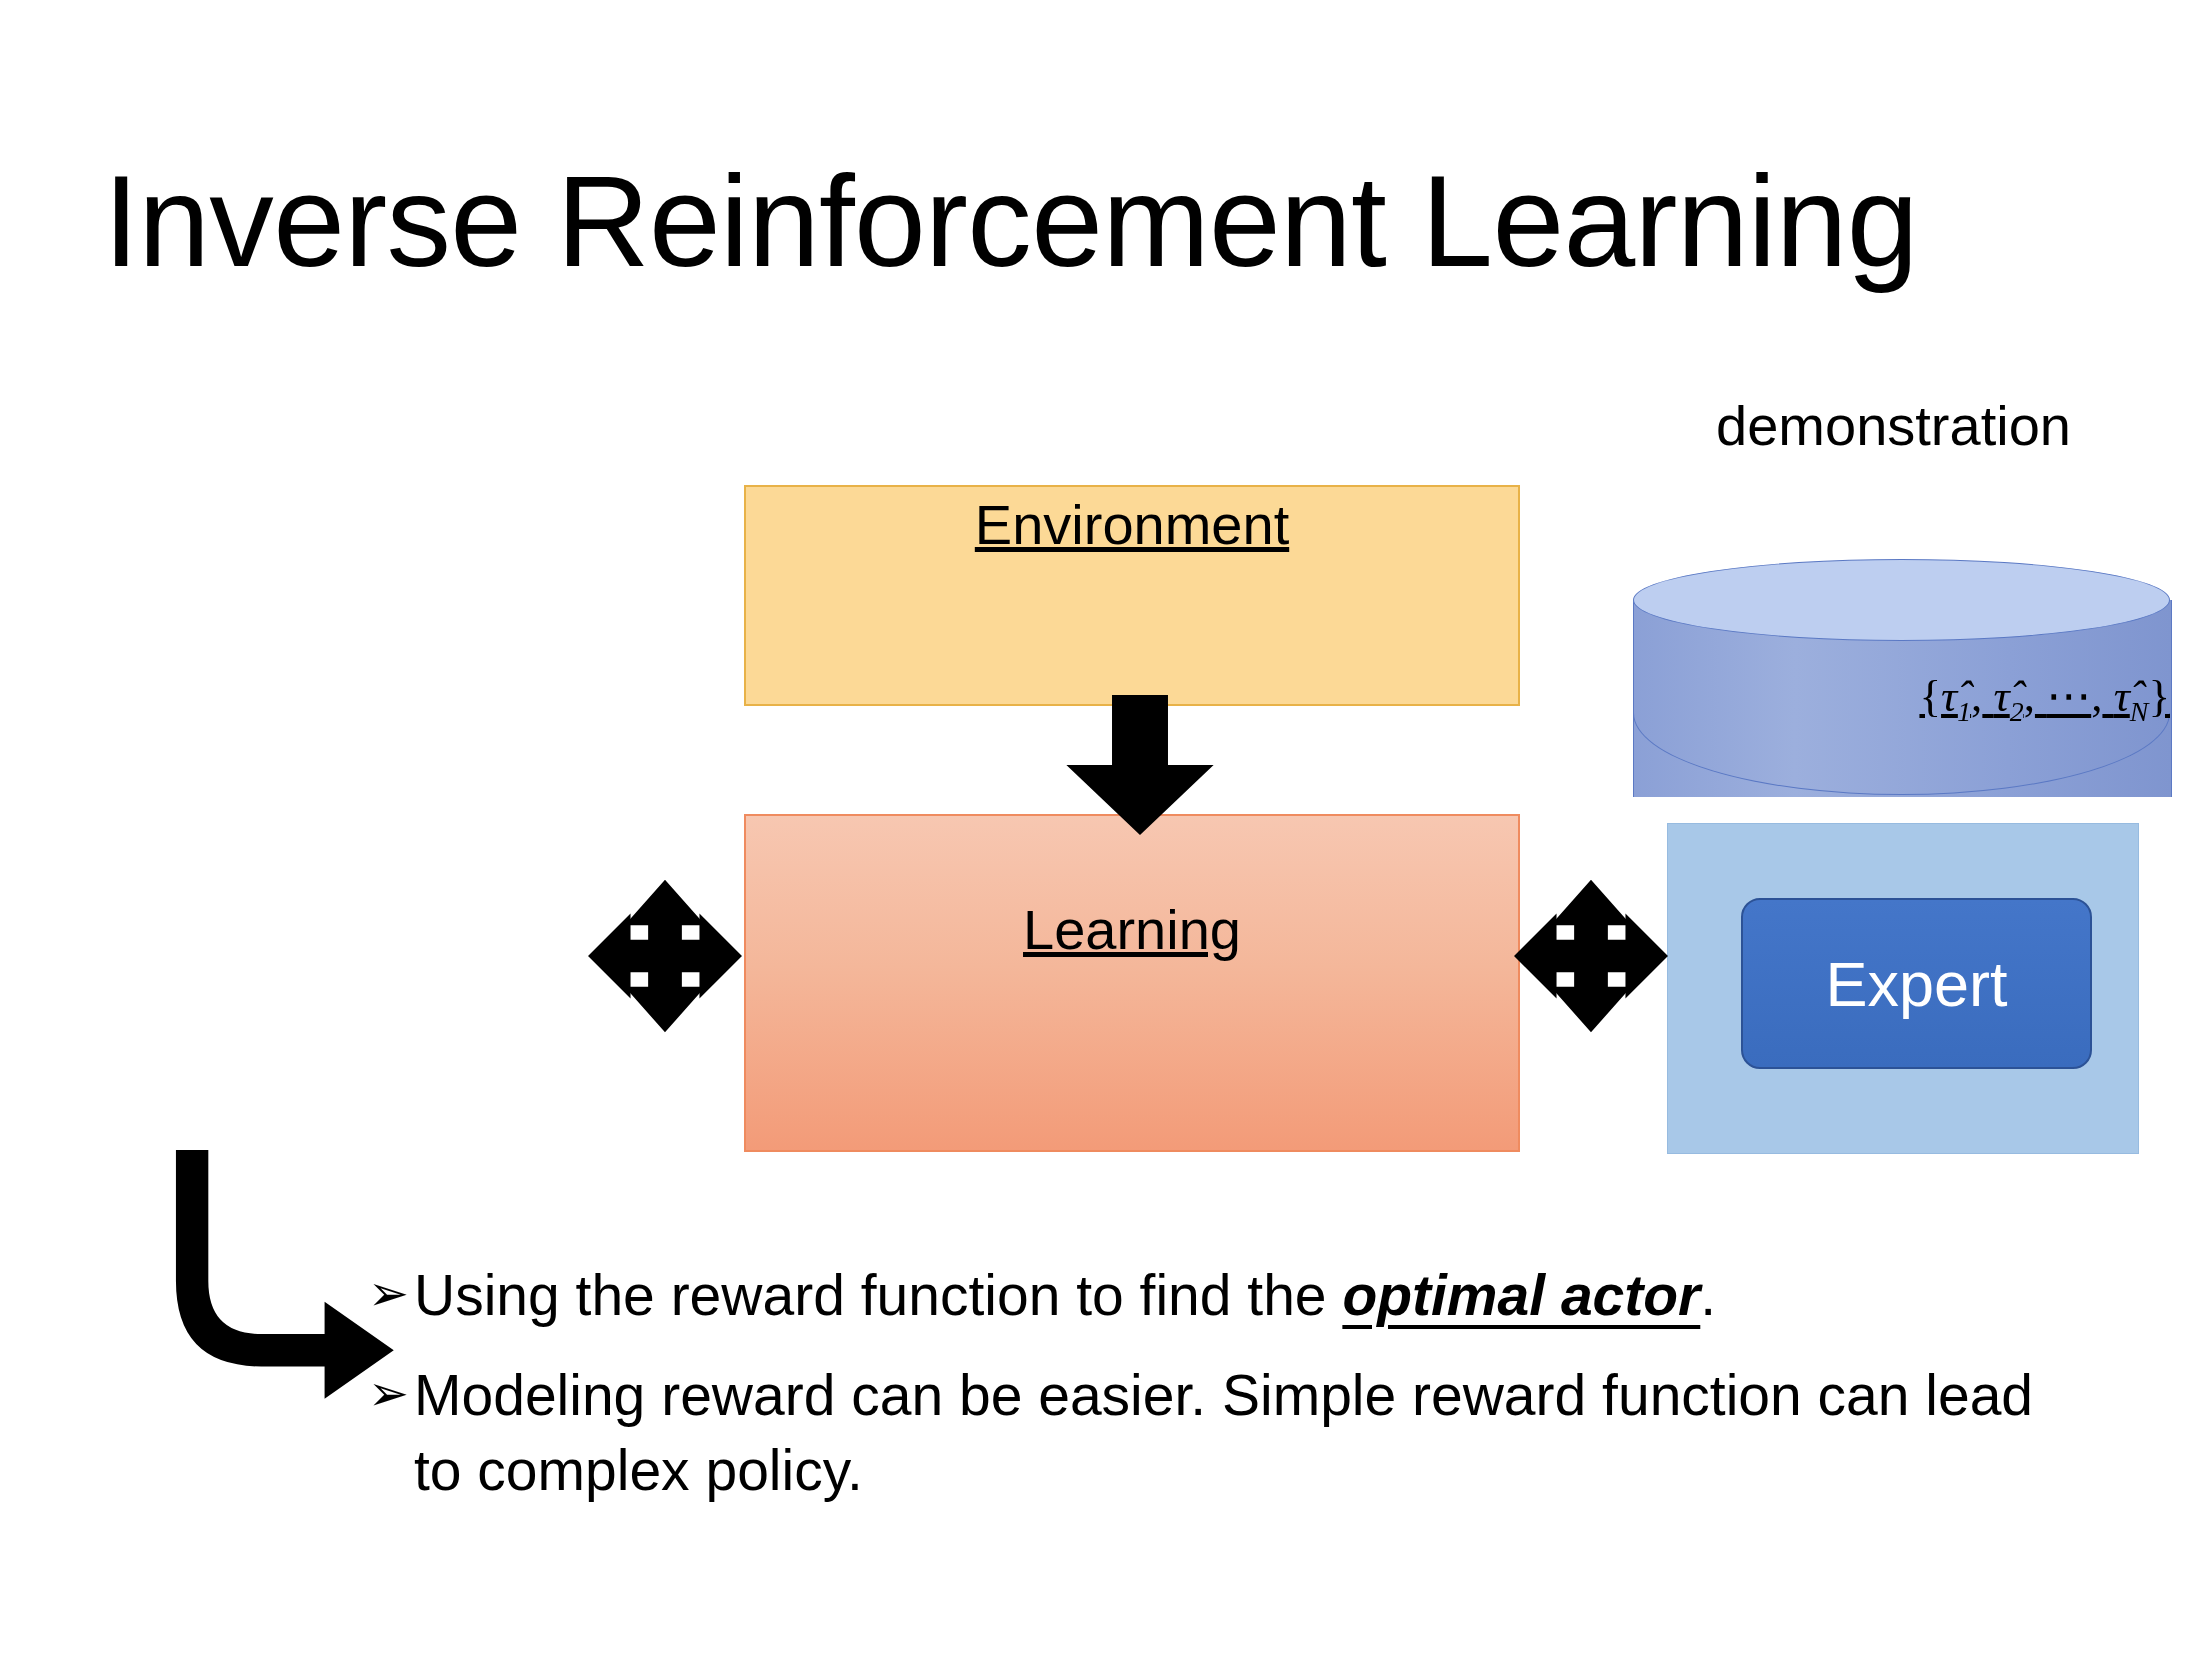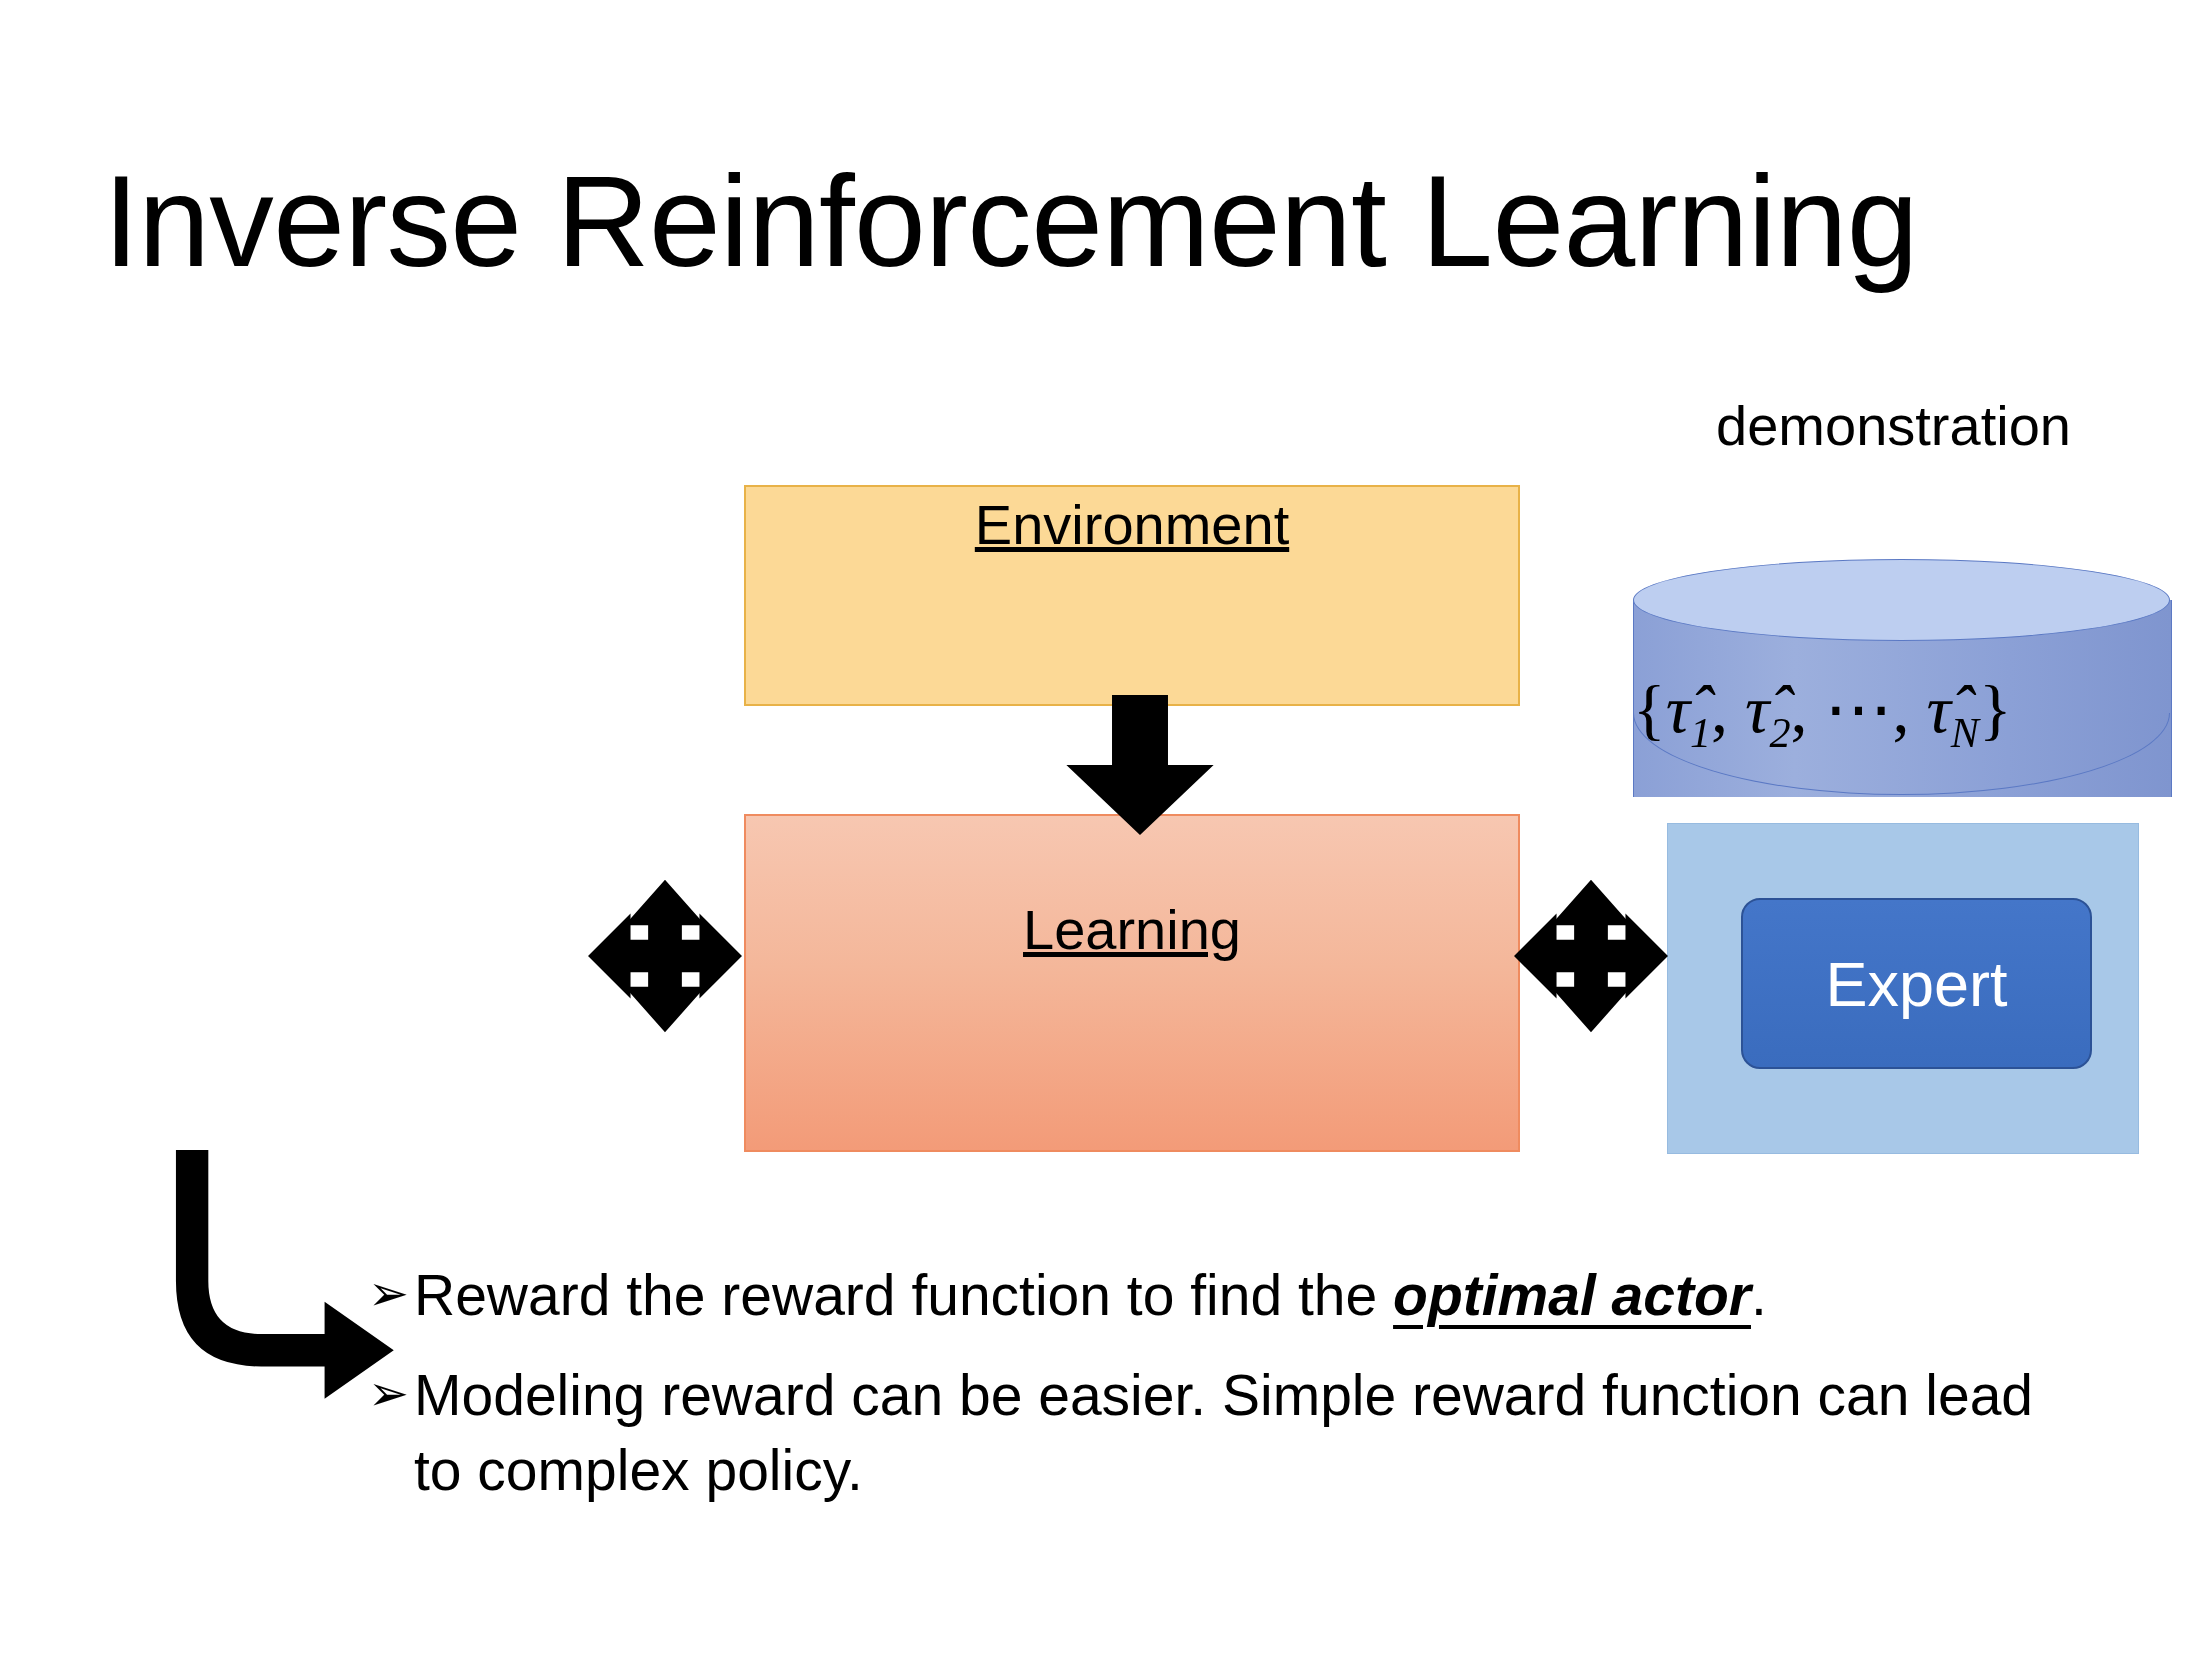--- a/index.html
+++ b/index.html
@@ -132,25 +132,26 @@
     background: #bdcef0;
     border: 1.5px solid #5b79c4;
     border-radius: 50% / 50%;
     box-sizing: border-box;
   }
   #cyl-formula {
     position: absolute;
     left: 0;
     top: 110px;
     width: 100%;
-    text-align: left;
+    text-align: right;
     font-family: "Liberation Serif", serif;
-    font-size: 68px;
+    font-size: 45px;
     font-style: italic;
     white-space: nowrap;
+    text-decoration: underline;
   }
   #cyl-formula .sub {
     font-size: 0.62em;
     vertical-align: sub;
     font-style: italic;
   }
   #cyl-formula .up {
     font-style: normal;
   }
 
@@ -270,21 +271,21 @@
   </svg>
 
   <svg id="arrow-elbow" class="arrow-svg" viewBox="0 0 265 300">
     <path d="M 4,0 L 4,178 Q 4,250 76,250 L 162,250 L 162,206 L 256,272 L 162,338 L 162,294 L 76,294 Q -40,294 -40,178 L -40,0 Z" transform="translate(44,0)" fill="#000000"></path>
   </svg>
 
   <div id="bullets">
 
     <div class="bullet-row">
       <span class="bullet-marker">➢</span>
-      <span class="bullet-text"><span>Reward the reward function to find the </span><span class="emph">optimal actor</span><span>.</span></span>
+      <span class="bullet-text"><span>Using the reward function to find the </span><span class="emph">optimal actor</span><span>.</span></span>
     </div>
 
     <div class="bullet-row">
       <span class="bullet-marker">➢</span>
       <span class="bullet-text">Modeling reward can be easier. Simple reward function can lead to complex policy.</span>
     </div>
 
   </div>
 
 </div>

